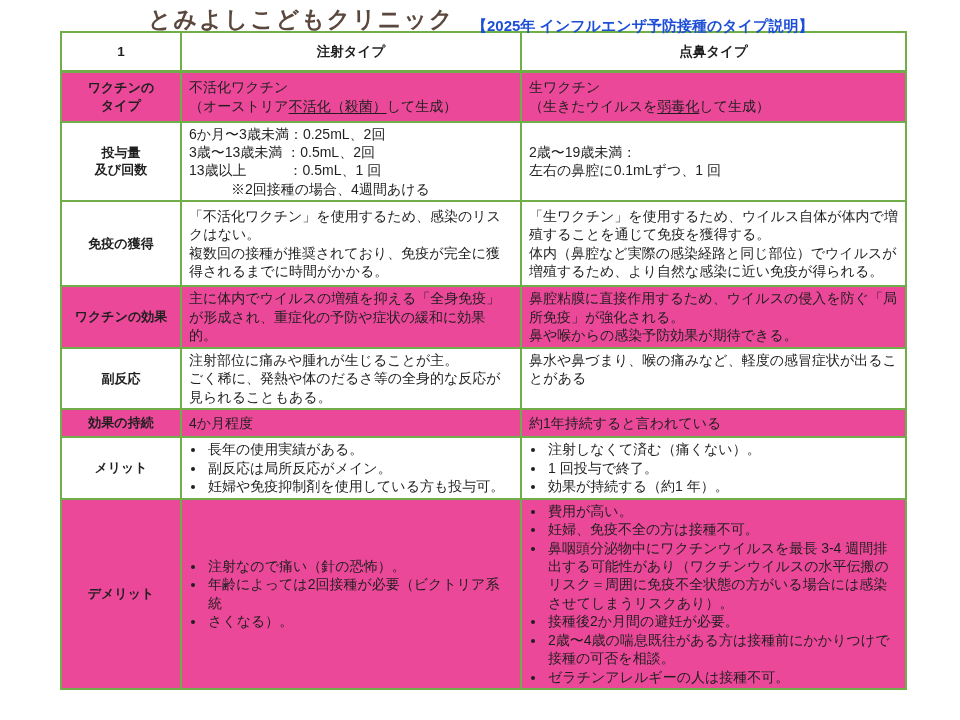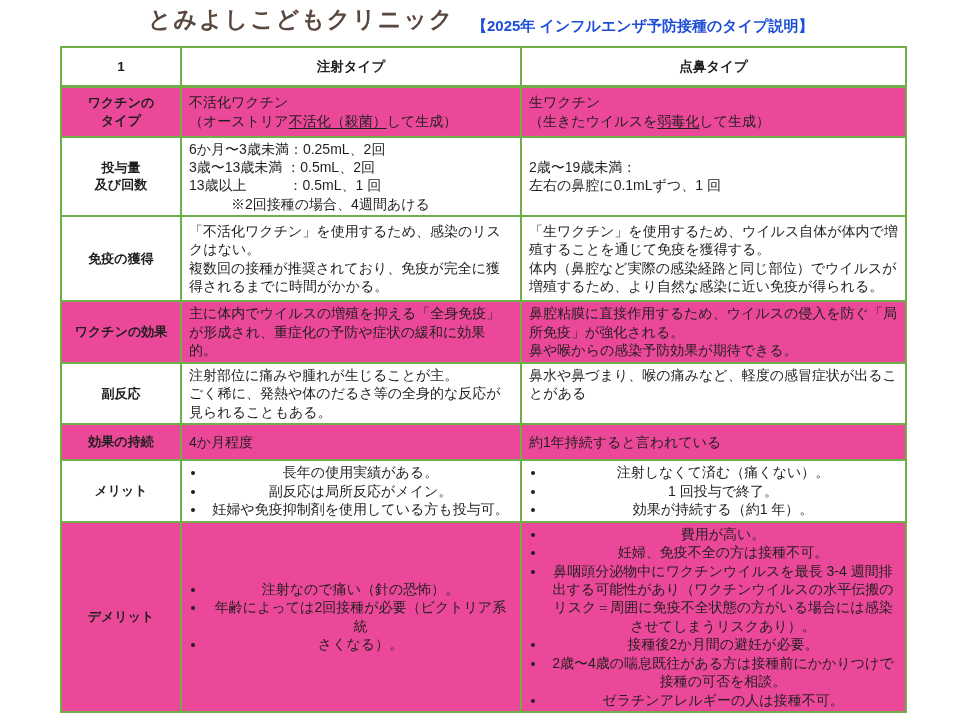--- a/index.html
+++ b/index.html
@@ -1,21 +1,21 @@
 <!DOCTYPE html>
 <html><head>
 <meta charset="utf-8">
 <style>
   html,body{margin:0;padding:0;}
   body{
     width:960px;height:720px;background:#ffffff;
     font-family:"Liberation Sans", sans-serif;
     color:#1f1f1f;overflow:hidden;
   }
-  .header-area{position:relative;height:46px;}
+  .header-area{position:relative;height:31px;}
   .clinic-title{
     position:absolute;left:148px;top:4px;
     font-size:23px;font-weight:bold;color:#5a473d;letter-spacing:2px;
   }
   .doc-subtitle{
     position:absolute;left:472px;top:17px;
     font-size:15px;font-weight:bold;color:#1d4ed8;
   }
   table.cmp{
     border-collapse:collapse;margin-left:60px;width:845px;
@@ -34,24 +34,24 @@
   }
   tr.green td{background:#ec4899;}
   tr.white td{background:#ffffff;}
   td.label{
     font-weight:bold;text-align:center;font-size:13px;
     white-space:pre-line;line-height:1.35;
   }
   td.pre{white-space:pre-wrap;}
   td.top{vertical-align:top;}
   ul.blist{margin:0;padding-left:17px;list-style:disc;}
-  ul.blist li{padding-left:2px;margin:0;text-align:center;}
+  ul.blist li{padding-left:2px;margin:0;}
   .u{text-decoration:underline;text-underline-offset:2px;}
   .h50{height:50px}.h65{height:65px}.h85{height:85px}
-  .h60{height:60px}.h24{height:36px}.h55{height:55px}.h178{height:178px}
+  .h60{height:60px}.h24{height:28px}.h55{height:55px}.h178{height:178px}
 </style>
 </head>
 <body>
 
 <div class="header-area">
   <div class="clinic-title">とみよしこどもクリニック</div>
   <div class="doc-subtitle">【2025年 インフルエンザ予防接種のタイプ説明】</div>
 </div>
 
 <table class="cmp">

